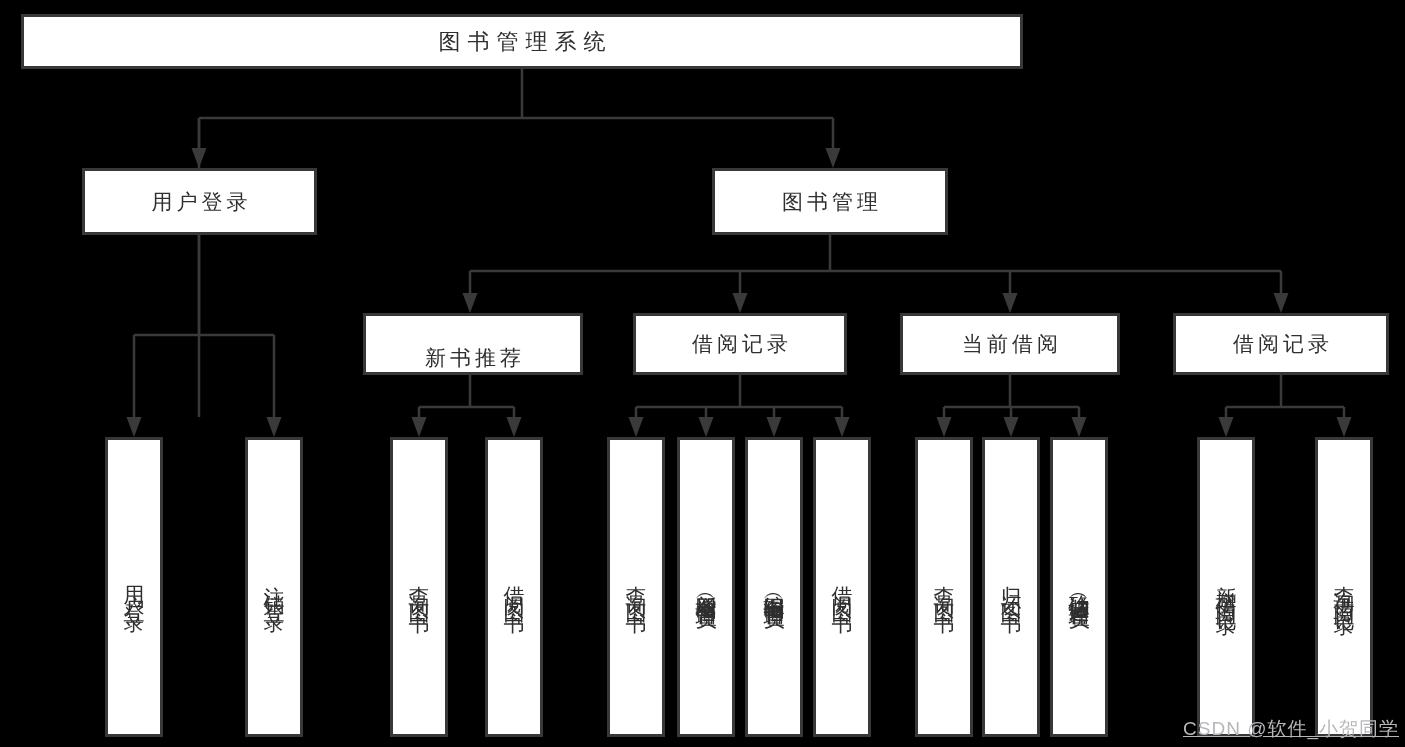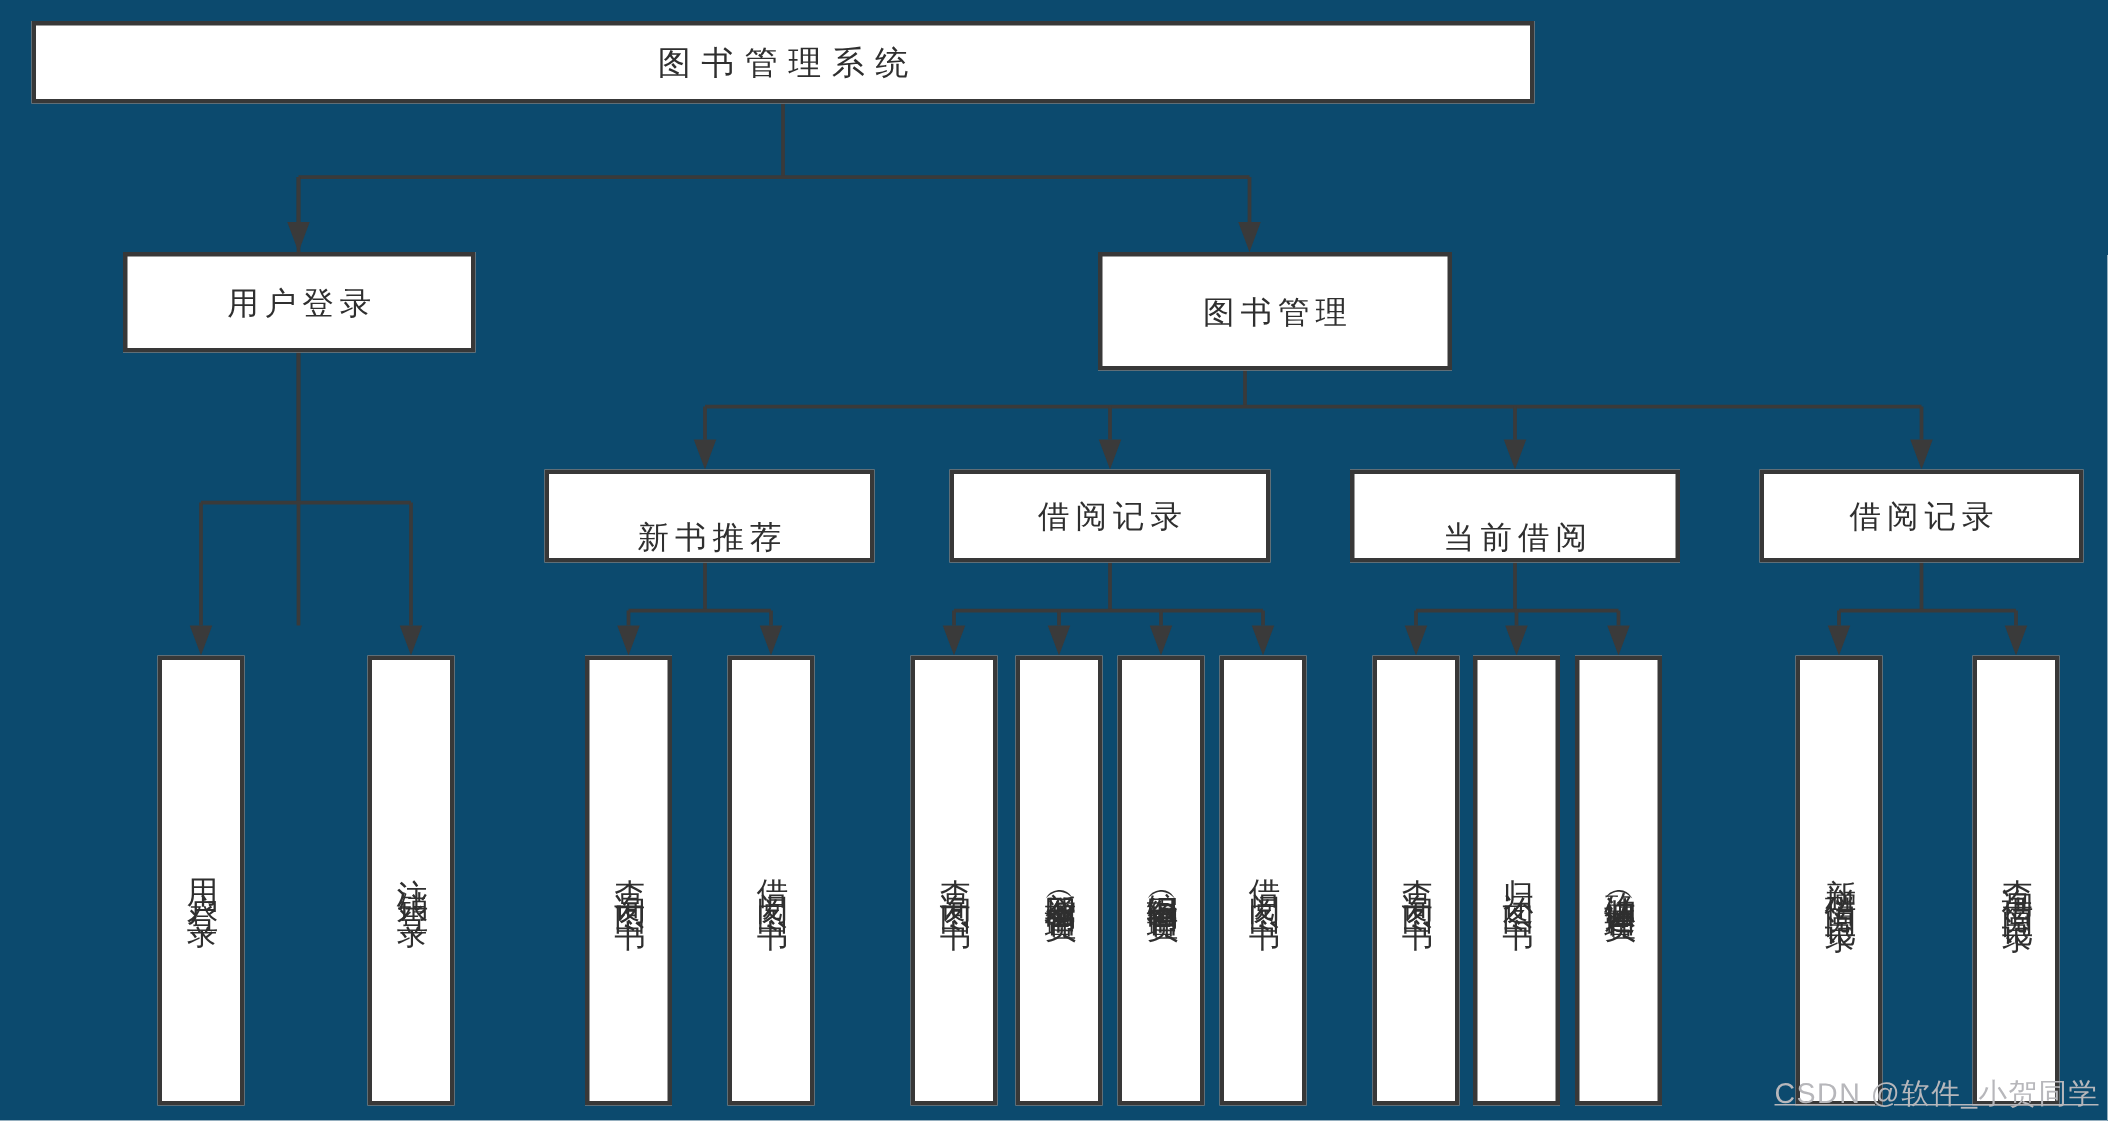--- a/index.html
+++ b/index.html
@@ -1,19 +1,19 @@
 <!DOCTYPE html>
 <html><head>
 <meta charset="utf-8">
 <style>
   html,body { margin:0; padding:0; background:#ffffff; }
   .canvas {
     position:relative;
     width:1405px; height:747px;
-    background:#0c4a6e;
+    background:#000000;
     font-family:"Liberation Sans","DejaVu Sans",sans-serif;
     overflow:hidden;
   }
   .wires { position:absolute; left:0; top:0; width:1405px; height:747px; pointer-events:none; }
   .wires path { stroke:#3a3a3a; stroke-width:2.5; fill:none; }
   .wires polygon { fill:#3a3a3a; }
   .node {
     position:absolute;
     box-sizing:border-box;
     border:3px solid #383838;
@@ -113,31 +113,31 @@
       <polygon points="1336.5,417 1351.5,417 1344,437"></polygon>
   </svg>
 
   <div class="node root" style="left:21px;top:14px;width:1002px;height:55px;">
     <span class="label">图书管理系统</span>
   </div>
 
   <div class="node" style="left:82px;top:168px;width:235px;height:67px;">
     <span class="label">用户登录</span>
   </div>
-  <div class="node" style="left:712px;top:168px;width:236px;height:79px;margin-left:20px;">
+  <div class="node" style="left:712px;top:168px;width:236px;height:67px;">
     <span class="label">图书管理</span>
   </div>
 
   <div class="node" style="left:363px;top:313px;width:220px;height:62px;align-items:flex-end;">
     <span class="label">新书推荐</span>
   </div>
   <div class="node" style="left:633px;top:313px;width:214px;height:62px;">
     <span class="label">借阅记录</span>
   </div>
-  <div class="node" style="left:900px;top:313px;width:220px;height:62px;align-items:flex-end;">
+  <div class="node" style="left:900px;top:313px;width:220px;height:62px;">
     <span class="label">当前借阅</span>
   </div>
   <div class="node" style="left:1173px;top:313px;width:216px;height:62px;text-align:right;">
     <span class="label">借阅记录</span>
   </div>
 
   <div class="node v" style="left:105px;top:437px;width:58px;height:300px;">
     <span class="label">用户登录</span>
   </div>
   <div class="node v" style="left:245px;top:437px;width:58px;height:300px;">

